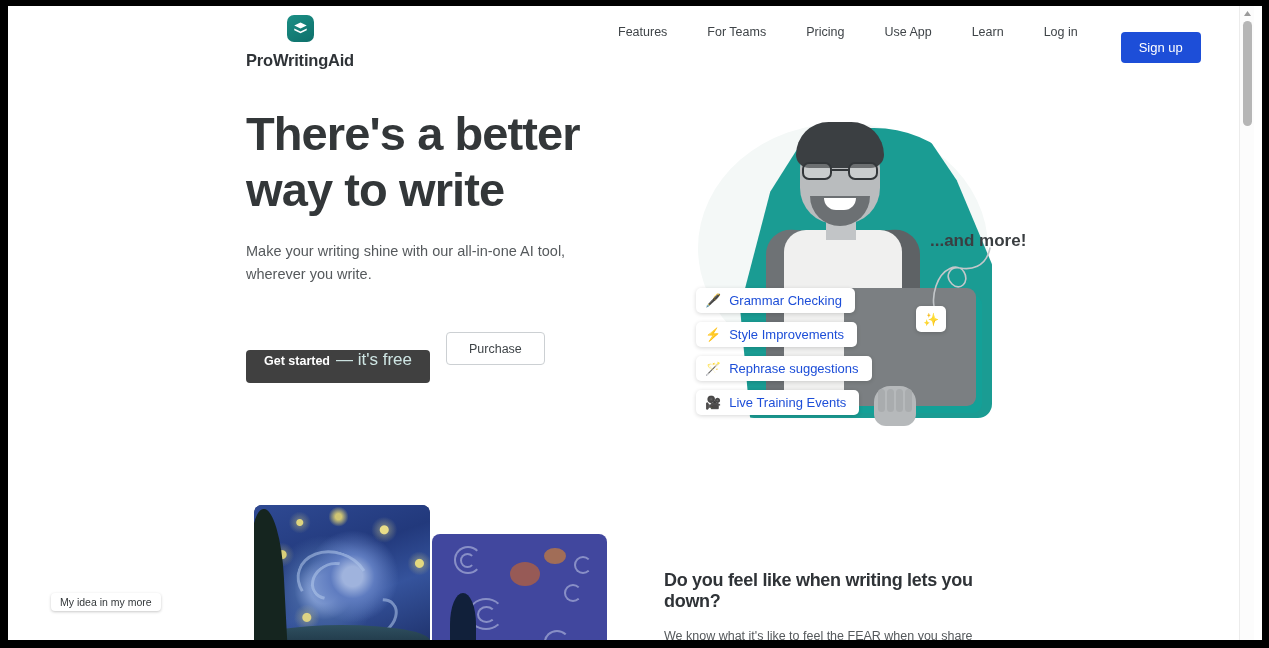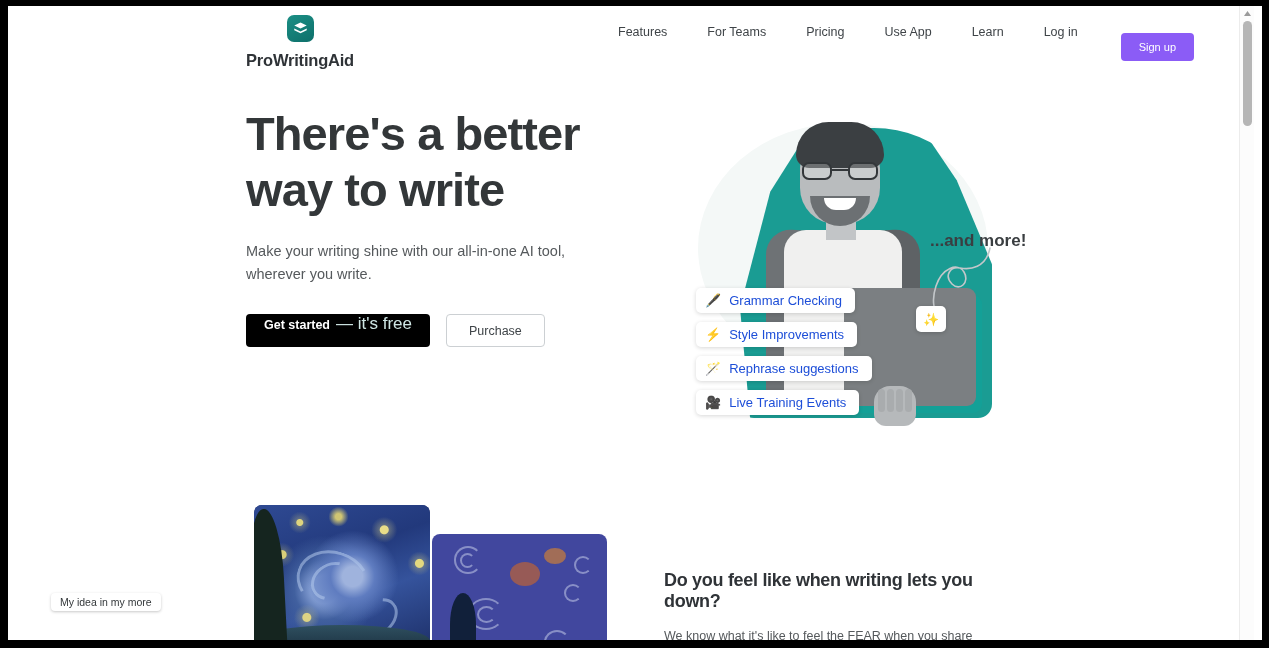--- a/index.html
+++ b/index.html
@@ -72,23 +72,23 @@
   }
   .nav-link {
     font-size: 12.5px;
     color: #3f4448;
     text-decoration: none;
     padding: 6px 12px;
     white-space: nowrap;
   }
   #signup-button {
     margin-left: 15px;
-    background: #8b5cf6;
+    background: #1d4ed8;
     color: #ffffff;
-    font-size: 11px;
+    font-size: 13px;
     border: none;
     border-radius: 4px;
     padding: 8px 18px;
     cursor: pointer;
     font-family: inherit;
     white-space: nowrap;
     margin-top: 30px;
   }
 
   
@@ -117,30 +117,31 @@
     color: #55595c;
     width: 330px;
   }
   #hero-actions {
     margin-top: 28px;
     display: flex;
     align-items: center;
     gap: 16px;
   }
   #get-started-button {
-    background: #000000;
+    background: #404040;
     border: none;
     border-radius: 4px;
     padding: 0 18px;
     height: 33px;
     display: flex;
     align-items: baseline;
     gap: 6px;
     cursor: pointer;
     font-family: inherit;
+    margin-top: 36px;
   }
   #get-started-label {
     color: #ffffff;
     font-size: 12.5px;
     font-weight: bold;
     white-space: nowrap;
   }
   #get-started-sublabel {
     color: #cfe6e4;
     font-size: 17px;

